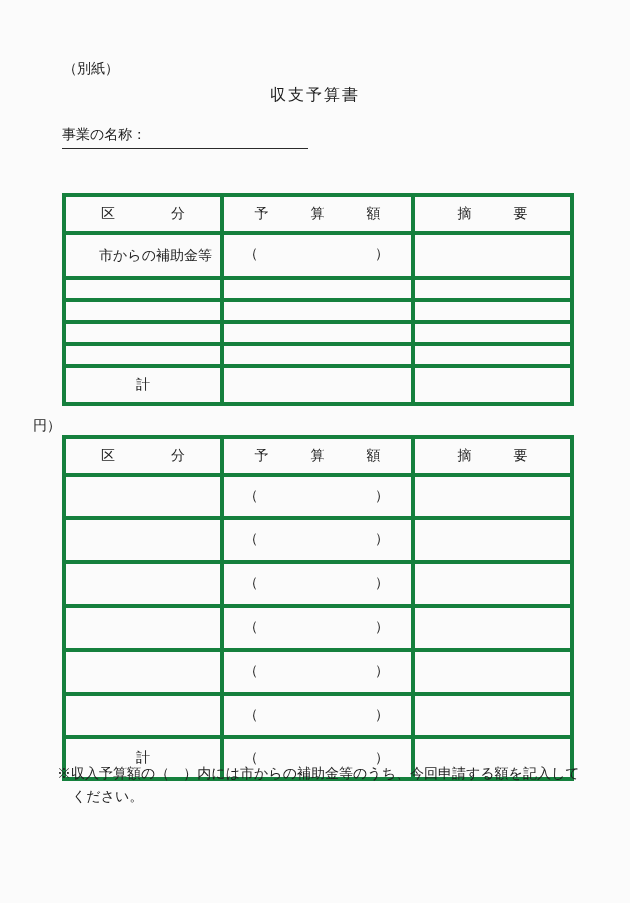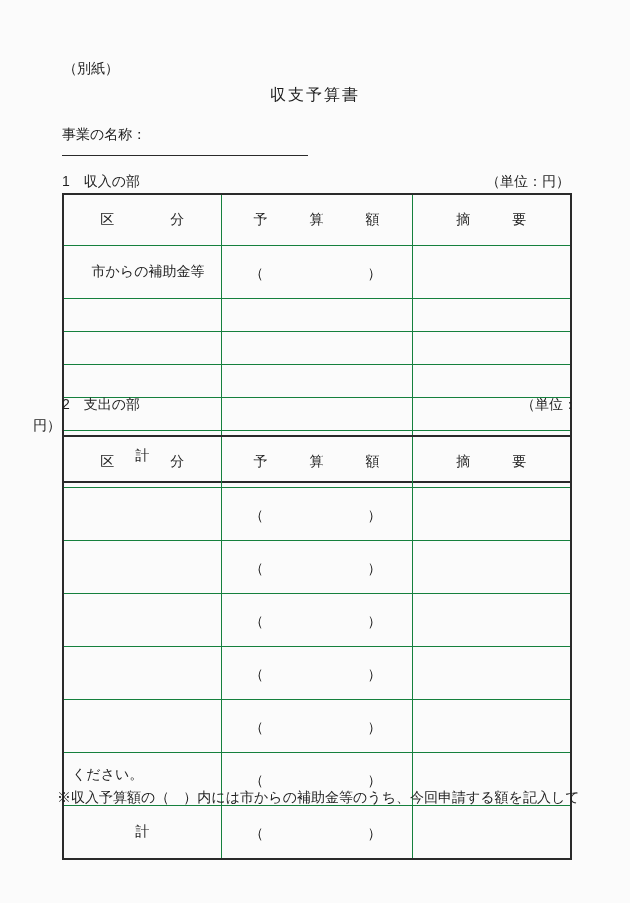--- a/index.html
+++ b/index.html
@@ -1,44 +1,44 @@
 <!DOCTYPE html>
 <html><head>
 <meta charset="utf-8">
 <style>
   html,body{margin:0;padding:0;background:#e8e8e8;}
   .page{
     position:relative;
     width:630px;height:903px;
     background:#fbfbfb;
-    font-family:Liberation Sans, sans-serif;
+    font-family:Liberation Serif, serif;
     color:#1e1e1e;
     font-size:14px;
     overflow:hidden;
   }
   .abs{position:absolute;}
   .attachment{left:63px;top:60px;}
   .doc-title{left:0;top:85px;width:100%;text-align:center;font-size:16px;letter-spacing:2px;}
-  .project-name{left:62px;top:126px;width:246px;border-bottom:1px solid #2a2a2a;padding-bottom:11px;}
+  .project-name{left:62px;top:126px;width:246px;border-bottom:1px solid #2a2a2a;padding-bottom:4px;}
   .sec-row{left:62px;width:515px;display:flex;justify-content:space-between;align-items:flex-end;}
   .sec1-row{top:173px;width:508px;}
   .sec2-row{top:396px;}
   .unit-wrap{left:33px;top:417px;}
 
   table.form{
     position:absolute;left:62px;
     border-collapse:collapse;
     table-layout:fixed;
     width:508px;
     background:transparent;
   }
   table.form{border:2px solid #2a2a2a;}
   table.form td,table.form th{
-    border:1px solid #15803d;
-    padding:16px;
+    border:4px solid #15803d;
+    padding:8px;
     font-weight:normal;
     font-size:14px;
     overflow:hidden;
   }
   .t-income{top:193px;}
   .t-expense{top:435px;}
   col.c1{width:158px;}
   col.c2{width:191px;}
   col.c3{width:159px;}
   th.hdr{text-align:center;vertical-align:middle;}
@@ -60,24 +60,20 @@
 <div class="page">
 
   <div class="abs attachment">（別紙）</div>
 
   <div class="abs doc-title">収支予算書</div>
 
   <div class="abs project-name">
     <span>事業の名称：</span>
   </div>
 
-  <div class="abs sec-row sec1-row">
-    <span>1　収入の部</span>
-    <span>（単位：円）</span>
-  </div>
 
   <table class="form t-income">
     <colgroup>
         <col class="c1">
         <col class="c2">
         <col class="c3">
       </colgroup>
     <tbody>
         <tr style="height:20px;">
       <th class="hdr">区　　　　分</th>
@@ -115,24 +111,20 @@
       <td></td>
     </tr>
     <tr style="height:21px;">
       <td class="total-cell">計</td>
       <td></td>
       <td></td>
     </tr>
   </tbody>
     </table>
 
-  <div class="abs sec-row sec2-row">
-    <span>2　支出の部</span>
-    <span>（単位：</span>
-  </div>
   <div class="abs unit-wrap">円）</div>
 
   <table class="form t-expense">
     <colgroup>
         <col class="c1">
         <col class="c2">
         <col class="c3">
       </colgroup>
     <tbody>
         <tr style="height:22px;">
@@ -207,17 +199,17 @@
           <span>（</span>
           <span>）</span>
         </div>
       </td>
       <td></td>
     </tr>
   </tbody>
     </table>
 
   <div class="abs notes">
+    <div class="note-line">※収入予算額の（　）内には市からの補助金等のうち、今回申請する額を記入して</div>
     <div class="note-line note-cont">ください。</div>
-    <div class="note-line">※収入予算額の（　）内には市からの補助金等のうち、今回申請する額を記入して</div>
   </div>
 
 </div>
 
 </body></html>

